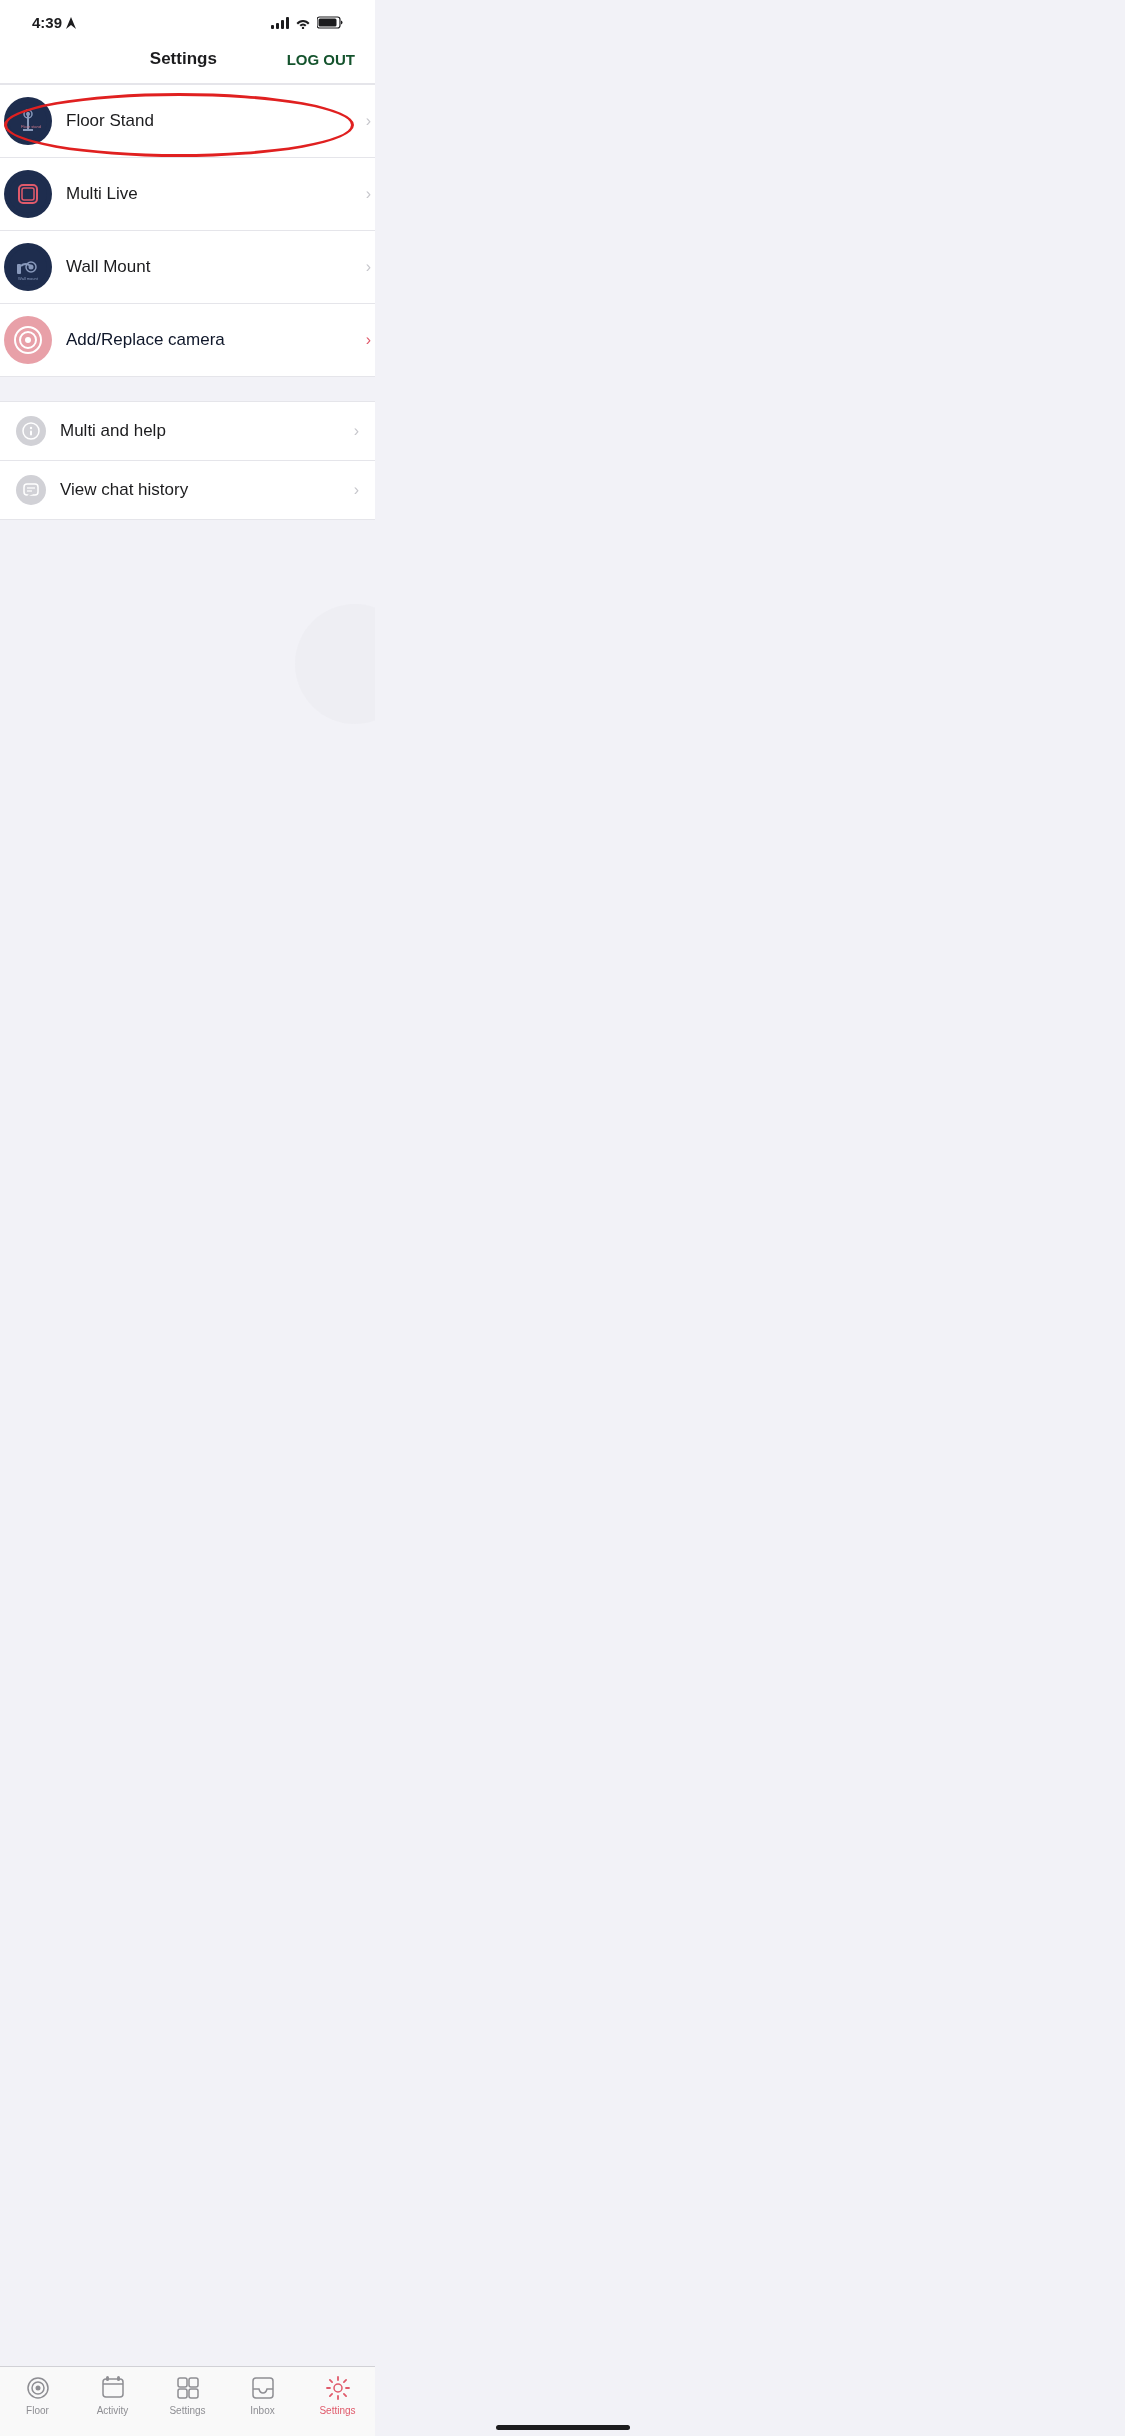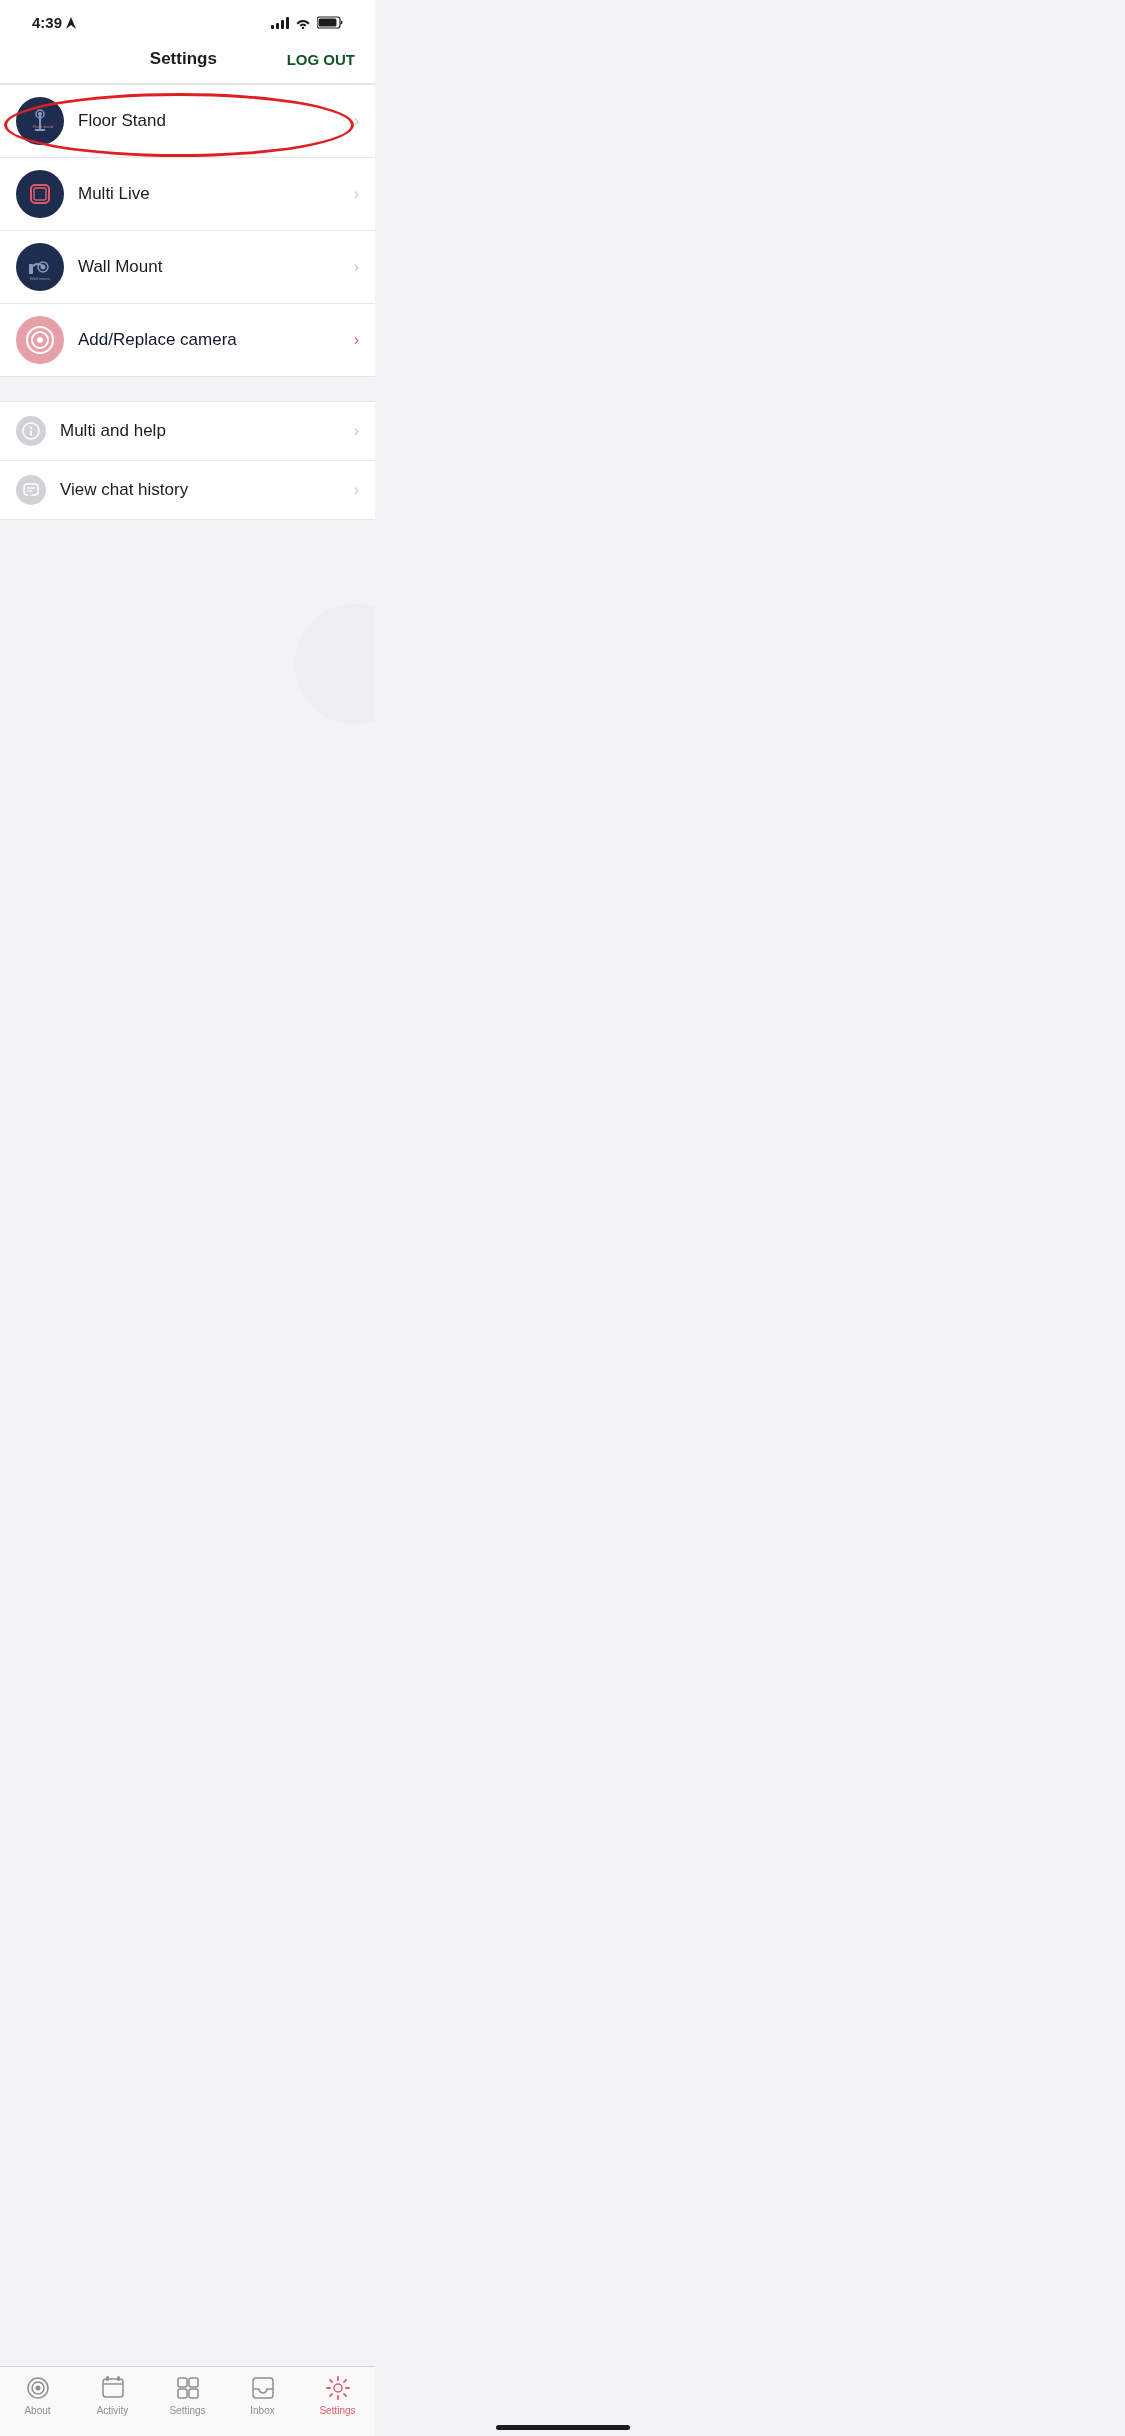--- a/index.html
+++ b/index.html
@@ -88,21 +88,21 @@
 
     .section-body {
       background: #fff;
       border-top: 1px solid #e5e5ea;
       border-bottom: 1px solid #e5e5ea;
     }
 
     .list-item {
       display: flex;
       align-items: center;
-      padding: 12px 16px;
+      padding: 12px 4px;
       background: #fff;
       border-bottom: 1px solid #e5e5ea;
       cursor: pointer;
       position: relative;
     }
     .list-item:last-child {
       border-bottom: none;
     }
 
     .item-icon {
@@ -454,21 +454,21 @@
 <nav class="tab-bar">
 
   <div class="tab-item">
     <div class="tab-icon">
       <svg width="26" height="26" viewBox="0 0 26 26">
         <circle cx="13" cy="13" r="10" fill="none" stroke="#8e8e93" stroke-width="1.5"></circle>
         <circle cx="13" cy="13" r="6" fill="none" stroke="#8e8e93" stroke-width="1.5"></circle>
         <circle cx="13" cy="13" r="2.5" fill="#8e8e93"></circle>
       </svg>
     </div>
-    <span class="tab-label">About</span>
+    <span class="tab-label">Floor</span>
   </div>
 
   <div class="tab-item">
     <div class="tab-icon">
       <svg width="26" height="26" viewBox="0 0 26 26">
         <rect x="3" y="4" width="20" height="18" rx="3" fill="none" stroke="#8e8e93" stroke-width="1.5"></rect>
         <line x1="3" y1="9" x2="23" y2="9" stroke="#8e8e93" stroke-width="1.5"></line>
         <rect x="6" y="1" width="3" height="5" rx="1.5" fill="#8e8e93"></rect>
         <rect x="17" y="1" width="3" height="5" rx="1.5" fill="#8e8e93"></rect>
       </svg>

